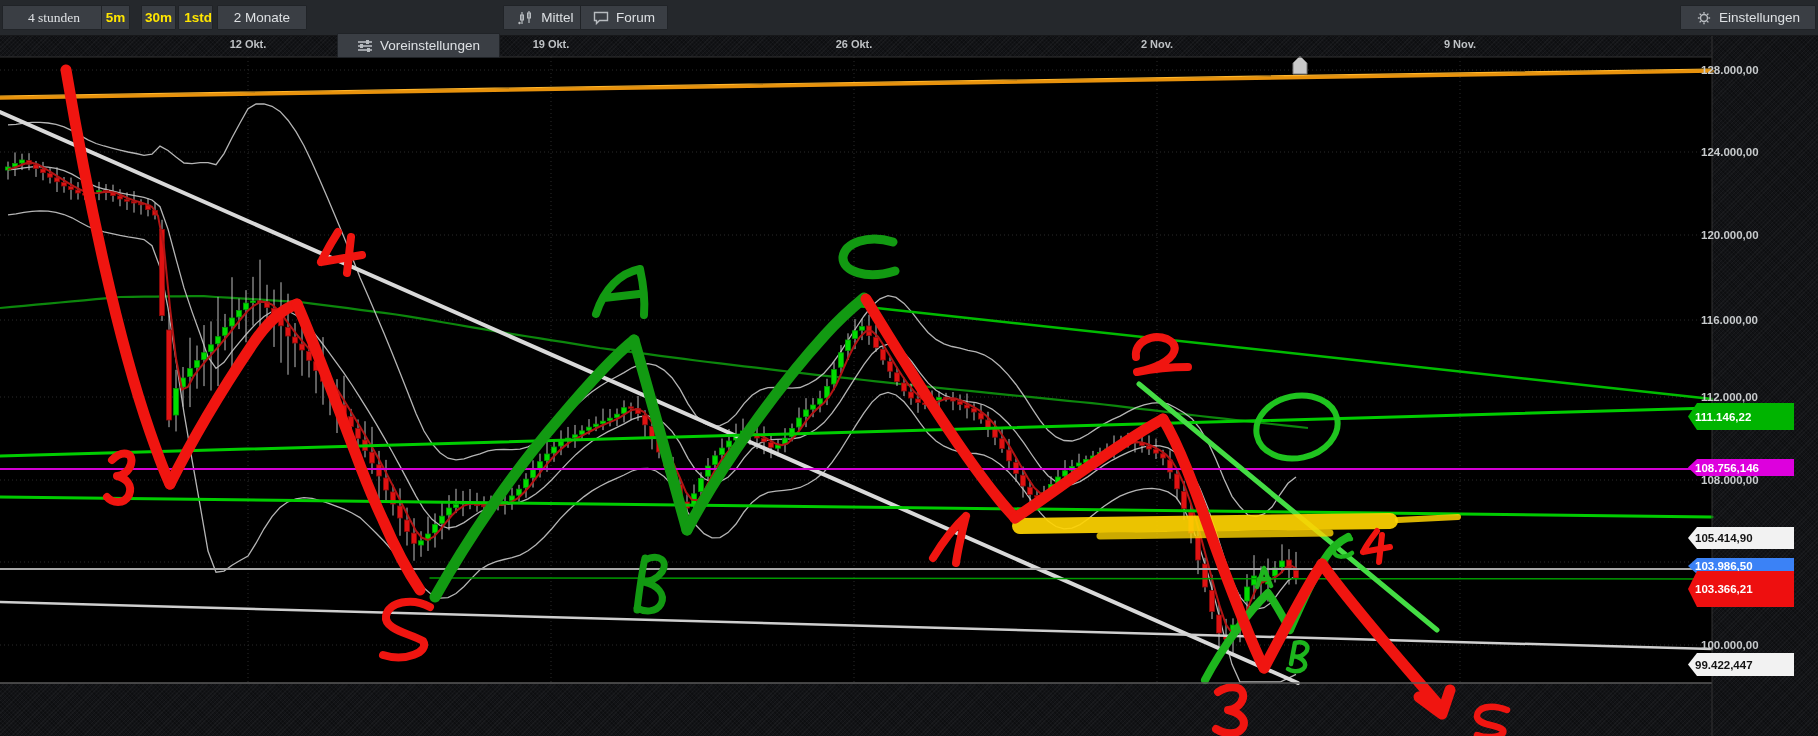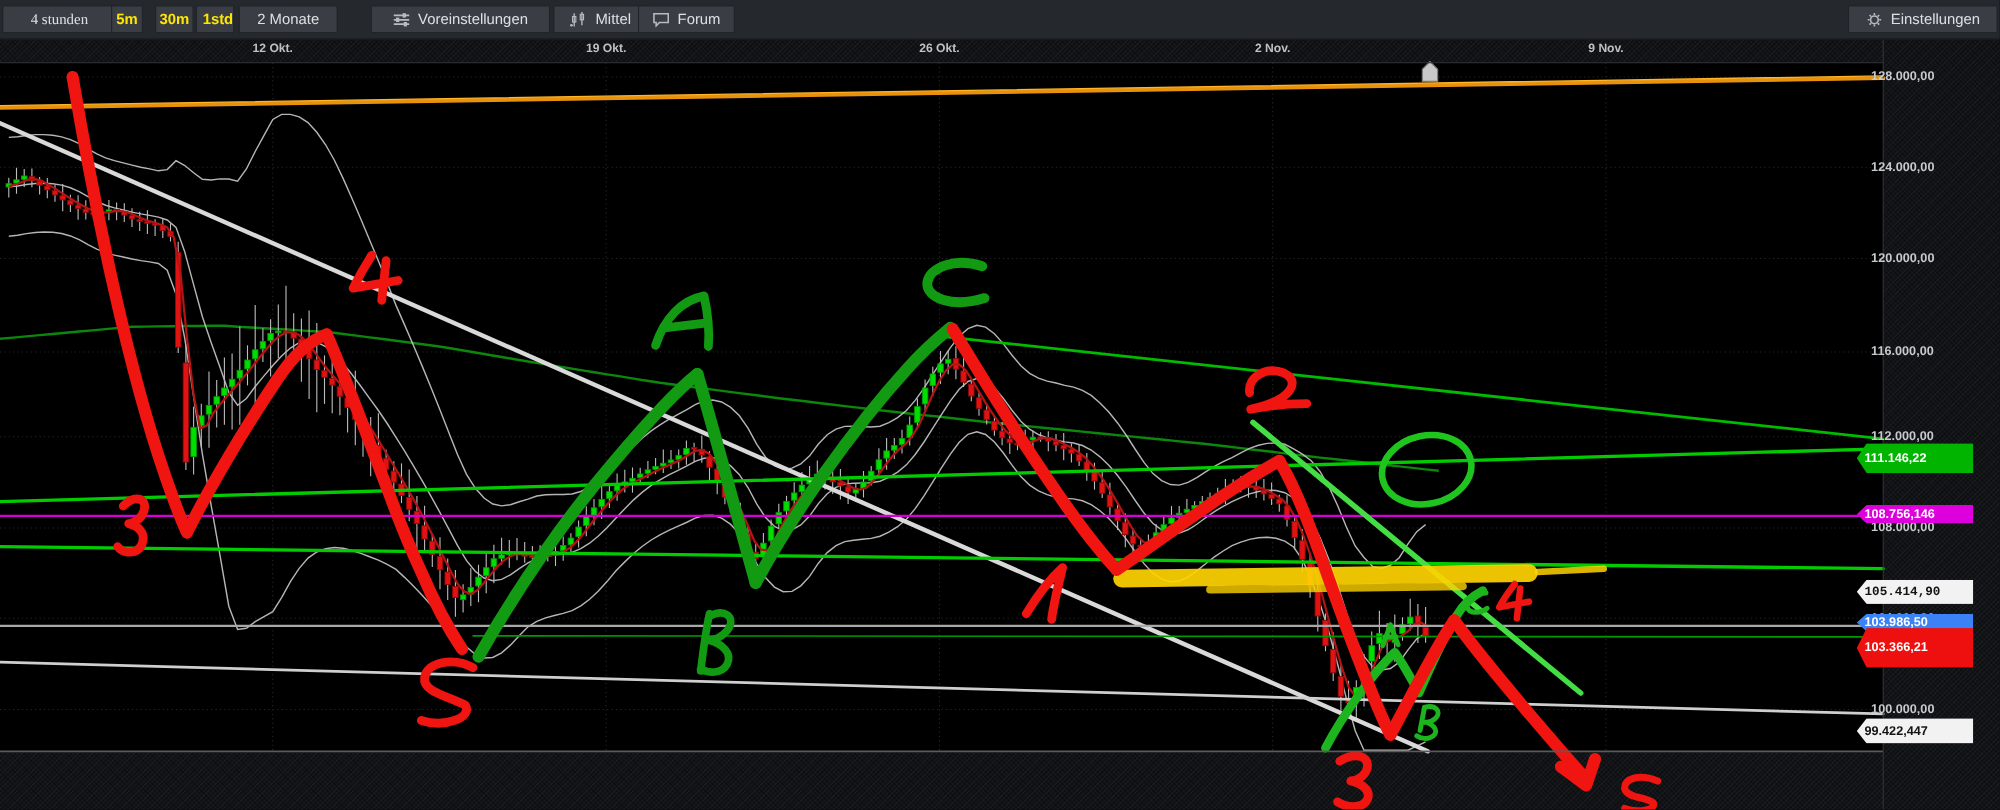--- a/index.html
+++ b/index.html
@@ -487,21 +487,21 @@
     </div>
     <div class="tbtn yellow" style="left:141px;width:35px;justify-content:center;">
       <span>30m</span>
     </div>
     <div class="tbtn yellow" style="left:178px;width:35px;justify-content:flex-end;">
       <span>1std</span>
     </div>
     <div class="tbtn" style="left:217px;width:90px;justify-content:center;">
       <span>2 Monate</span>
     </div>
-    <div class="tbtn" style="left:337px;width:163px;">
+    <div class="tbtn" style="left:337px;width:163px;margin-top:28px;">
       <svg class="ticon" viewBox="0 0 16 14">
         <g stroke="#b8bcc0" stroke-width="1.6" fill="none">
           <line x1="1" y1="3" x2="15" y2="3"></line>
             <line x1="1" y1="7" x2="15" y2="7"></line>
             <line x1="1" y1="11" x2="15" y2="11"></line>
         </g>
         <g fill="#b8bcc0">
             <rect x="9" y="1" width="3" height="4"></rect>
             <rect x="3" y="5" width="3" height="4"></rect>
             <rect x="10" y="9" width="3" height="4"></rect>
@@ -557,19 +557,19 @@
       <div class="pricelab" style="top: 35px;">128.000,00</div>
       <div class="pricelab" style="top: 117px;">124.000,00</div>
       <div class="pricelab" style="top: 200px;">120.000,00</div>
       <div class="pricelab" style="top: 285px;">116.000,00</div>
       <div class="pricelab" style="top: 362px;">112.000,00</div>
       <div class="pricelab" style="top: 445px;">108.000,00</div>
       <div class="pricelab" style="top: 527px;">104.000,00</div>
       <div class="pricelab" style="top: 610px;">100.000,00</div>
       <div class="ptag" style="top: 368px; height: 27px; background: rgb(0, 180, 0); color: rgb(255, 255, 255);">111.146,22</div>
       <div class="ptag" style="top: 424px; height: 17px; background: rgb(221, 0, 221); color: rgb(255, 255, 255);">108.756,146</div>
-      <div class="ptag" style="top: 492px; height: 22px; background: rgb(242, 242, 242); color: rgb(20, 20, 20); font-family: Liberation Mono, monospace;">105.414,90</div>
+      <div class="ptag" style="top: 492px; height: 22px; background: rgb(242, 242, 242); color: rgb(20, 20, 20);">105.414,90</div>
       <div class="ptag" style="top: 523px; height: 16px; background: #3b82f6; color: rgb(255, 255, 255);">103.986,50</div>
       <div class="ptag" style="top: 536px; height: 36px; background: rgb(238, 15, 15); color: rgb(255, 255, 255);">103.366,21</div>
       <div class="ptag" style="top: 618px; height: 23px; background: rgb(242, 242, 242); color: rgb(20, 20, 20);">99.422,447</div>
     </div>
 
 </div>
 
 </body></html>

